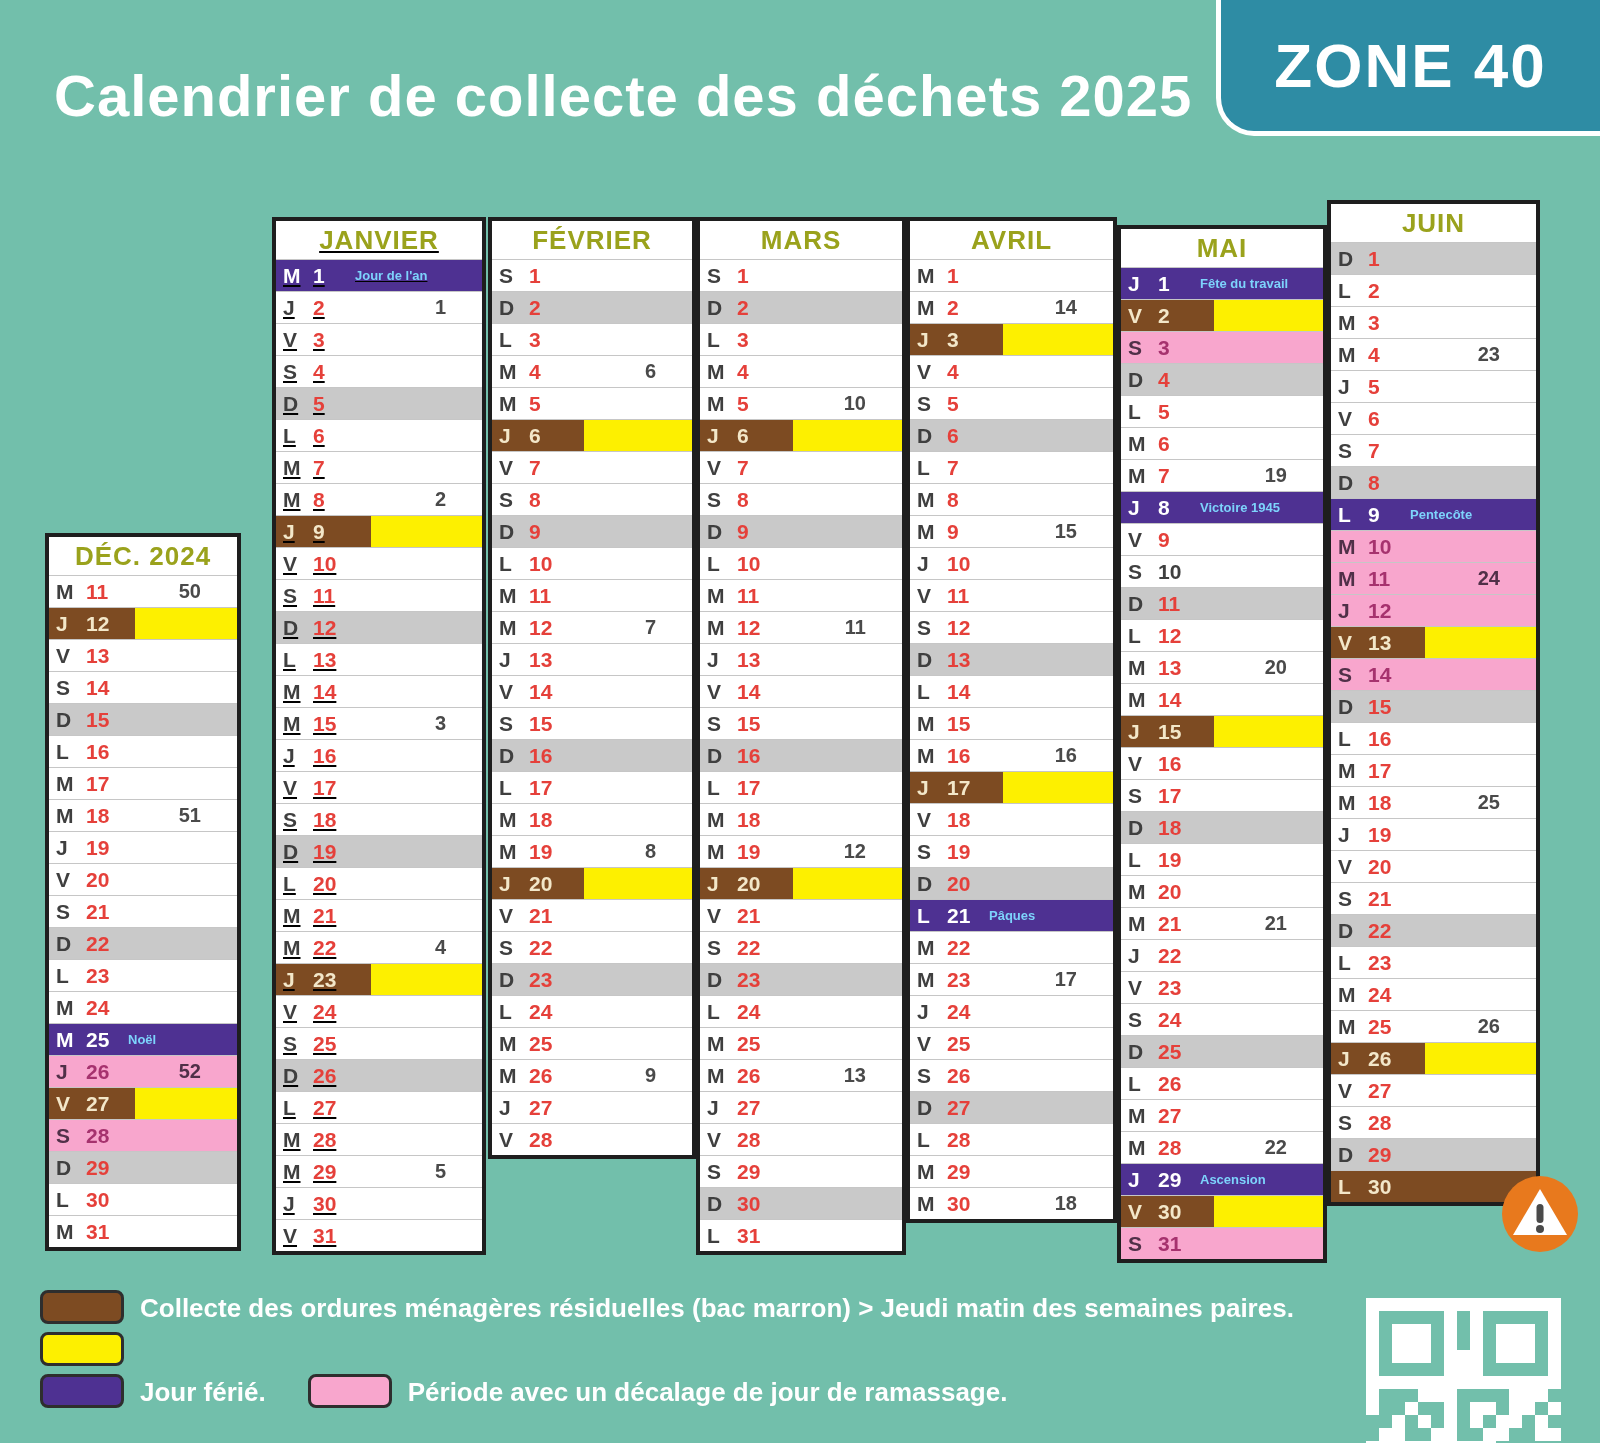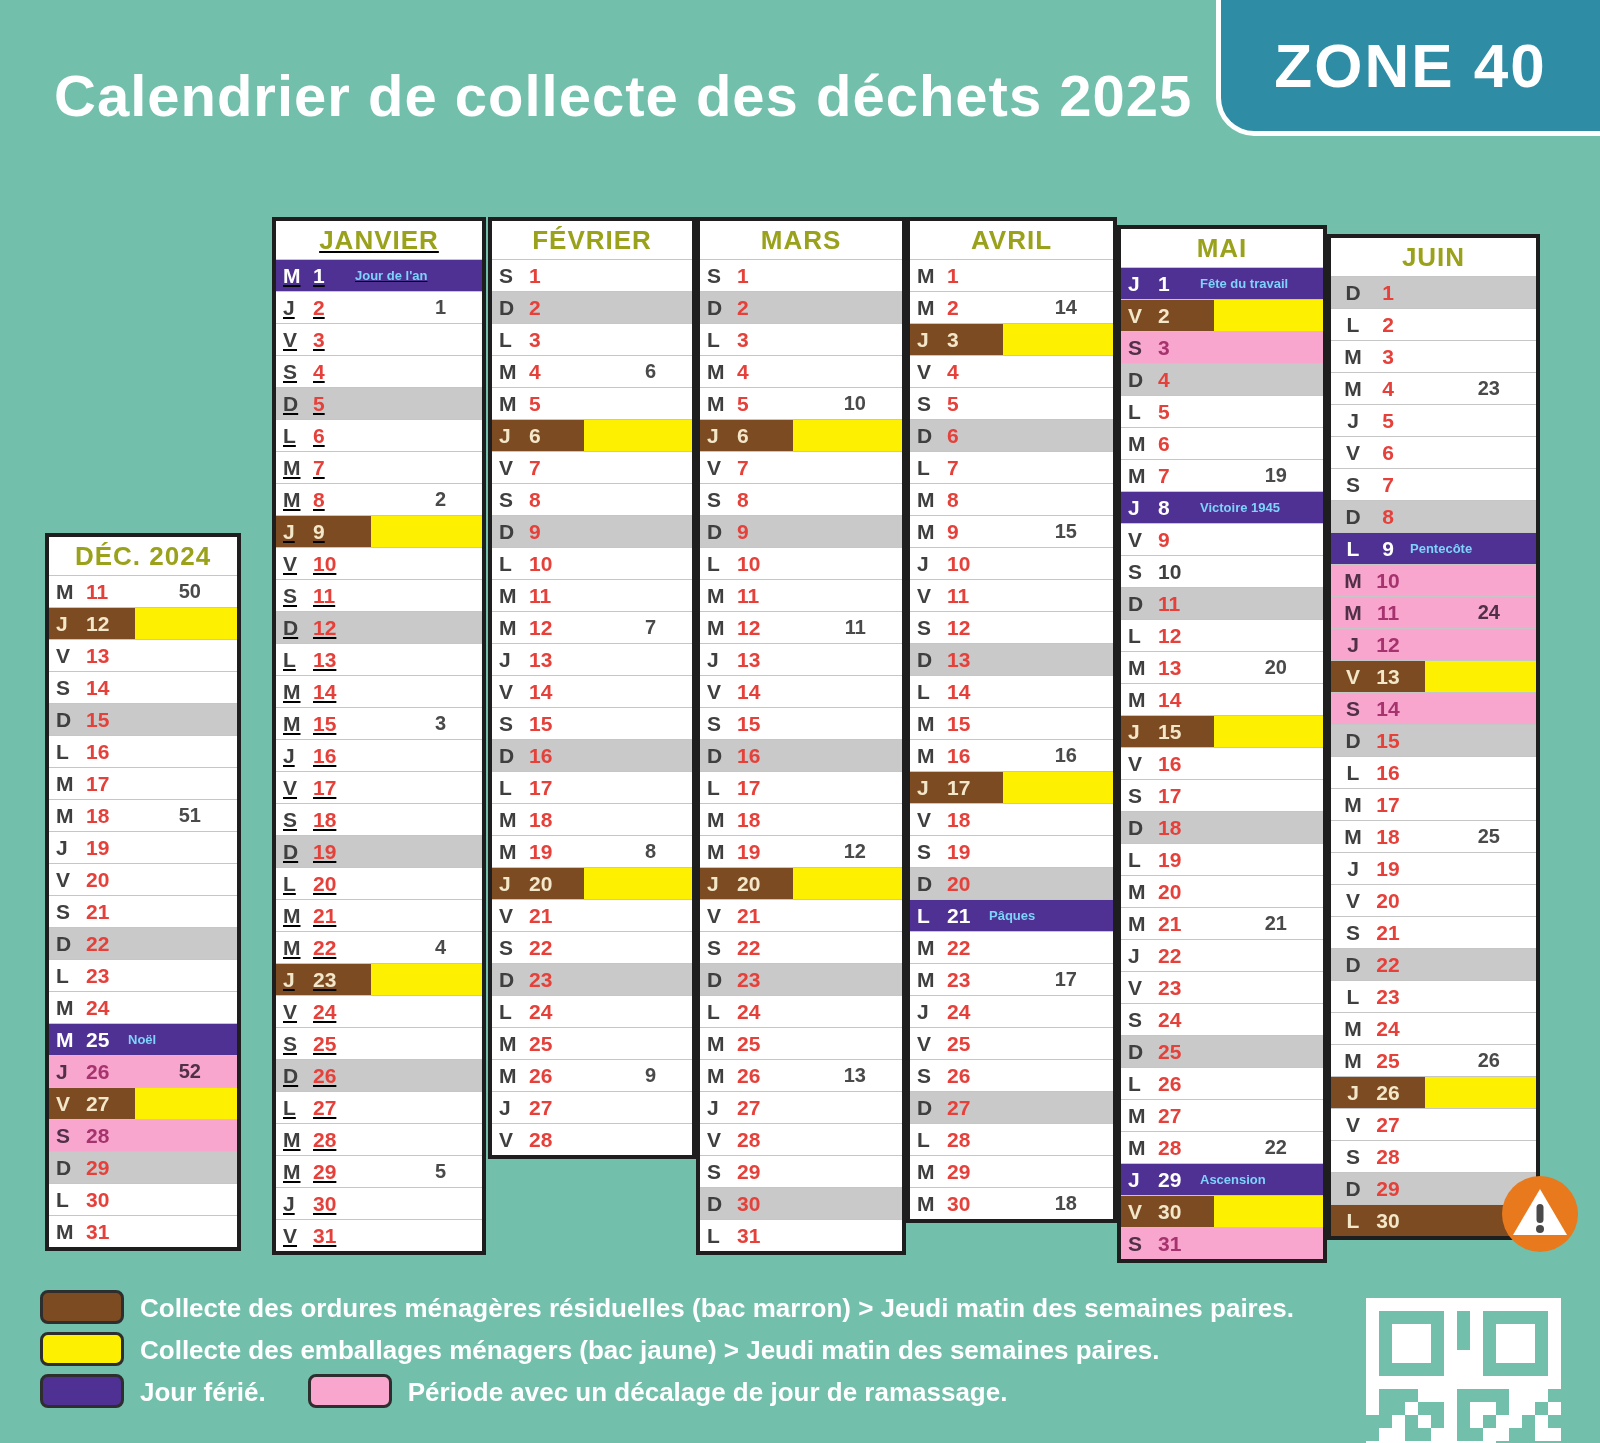--- a/index.html
+++ b/index.html
@@ -800,21 +800,21 @@
       </div>
       <div class="row col">
         <span class="dl">V</span>
         <span class="dn">30</span>
       </div>
       <div class="row pink">
         <span class="dl">S</span>
         <span class="dn">31</span>
       </div>
     </div>
-    <div class="month" style="left: 1327px; top: 234px; width: 213px; text-align: center;">
+    <div class="month" style="left: 1327px; top: 200px; width: 213px;">
       <div class="mtitle">JUIN</div>
       <div class="row sun">
         <span class="dl">D</span>
         <span class="dn">1</span>
       </div>
       <div class="row">
         <span class="dl">L</span>
         <span class="dn">2</span>
       </div>
       <div class="row">
@@ -940,21 +940,20 @@
 <div class="legend" id="legend">
     <div class="lrow">
       <div class="lgroup">
         <span class="sw" style="background: rgb(125, 75, 34);"></span>
         <span class="ltext">Collecte des ordures ménagères résiduelles (bac marron) &gt; Jeudi matin des semaines paires.</span>
       </div>
     </div>
     <div class="lrow">
       <div class="lgroup">
         <span class="sw" style="background: rgb(253, 240, 0);"></span>
-        <span class="ltext">Collecte des emballages ménagers (bac jaune) &gt; Jeudi matin des semaines paires.</span>
       </div>
     </div>
     <div class="lrow">
       <div class="lgroup">
         <span class="sw" style="background: rgb(78, 49, 146);"></span>
         <span class="ltext">Jour férié.</span>
       </div>
       <div class="lgroup">
         <span class="sw" style="background: rgb(248, 166, 205);"></span>
         <span class="ltext">Période avec un décalage de jour de ramassage.</span>

